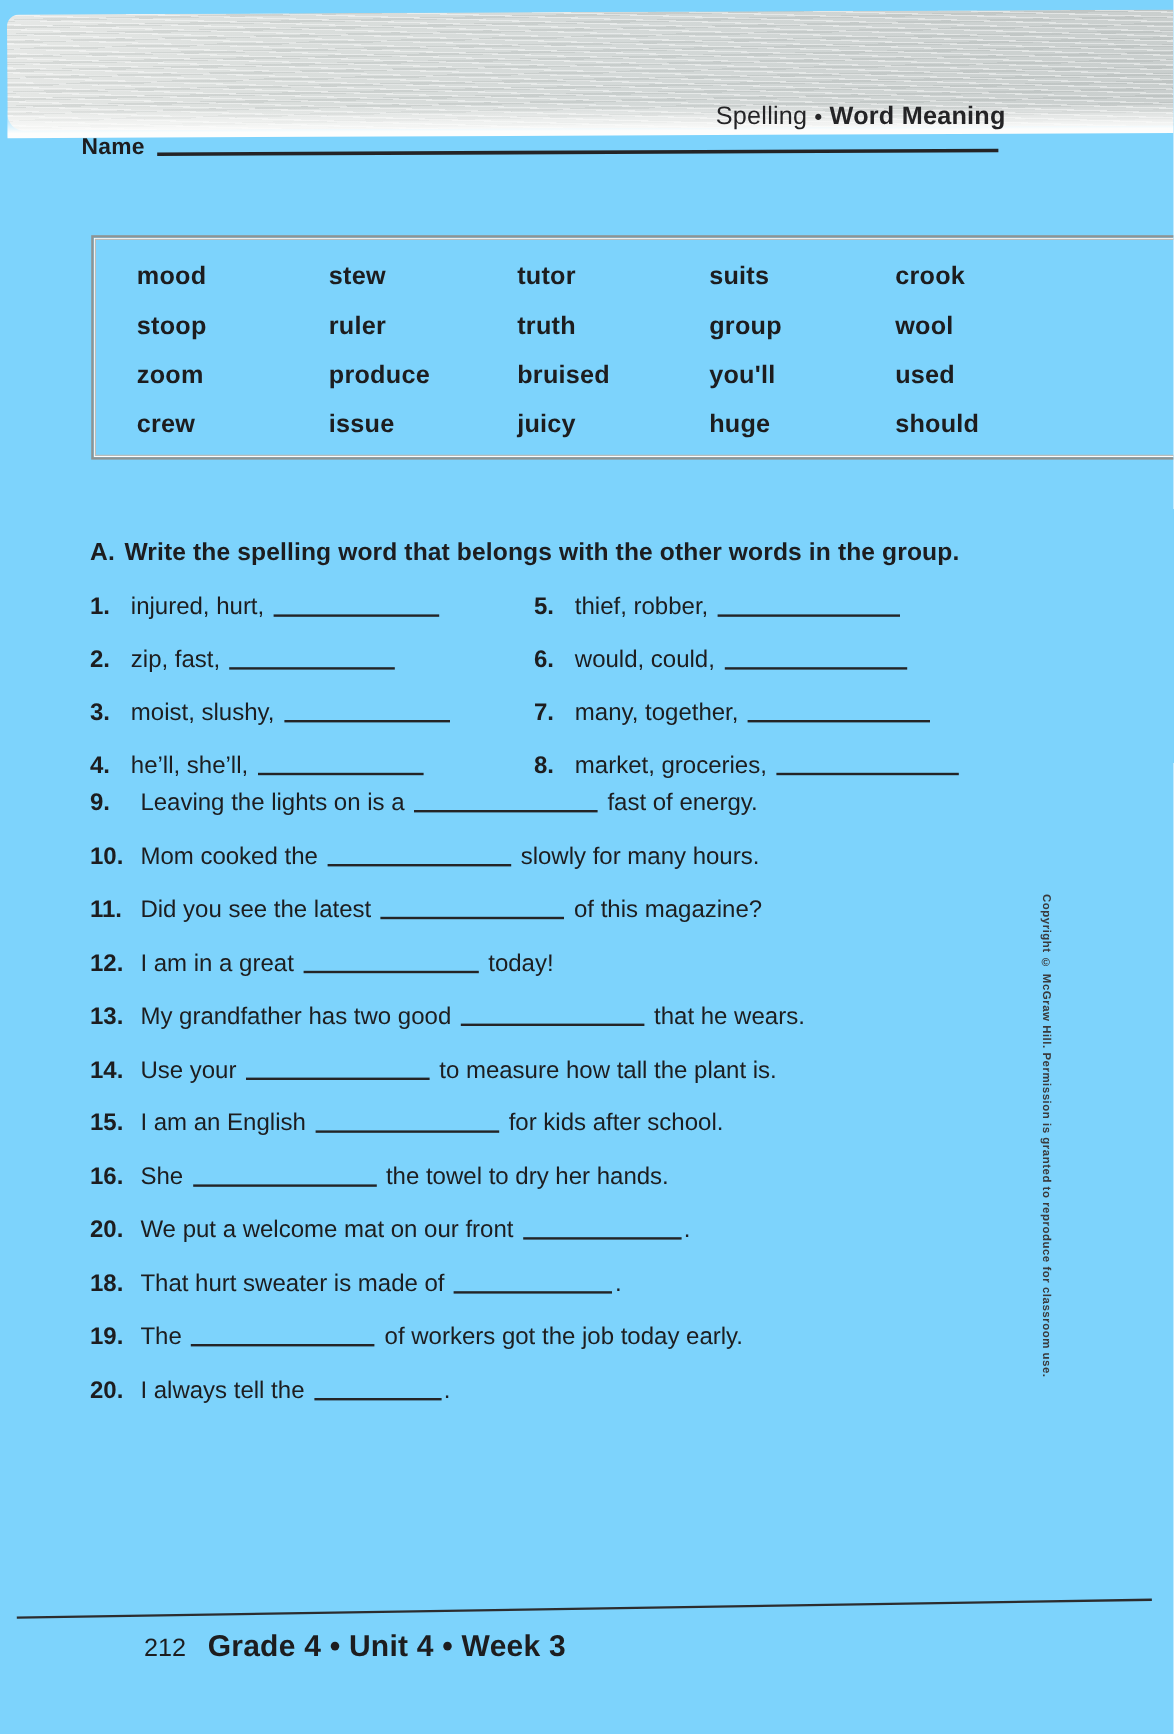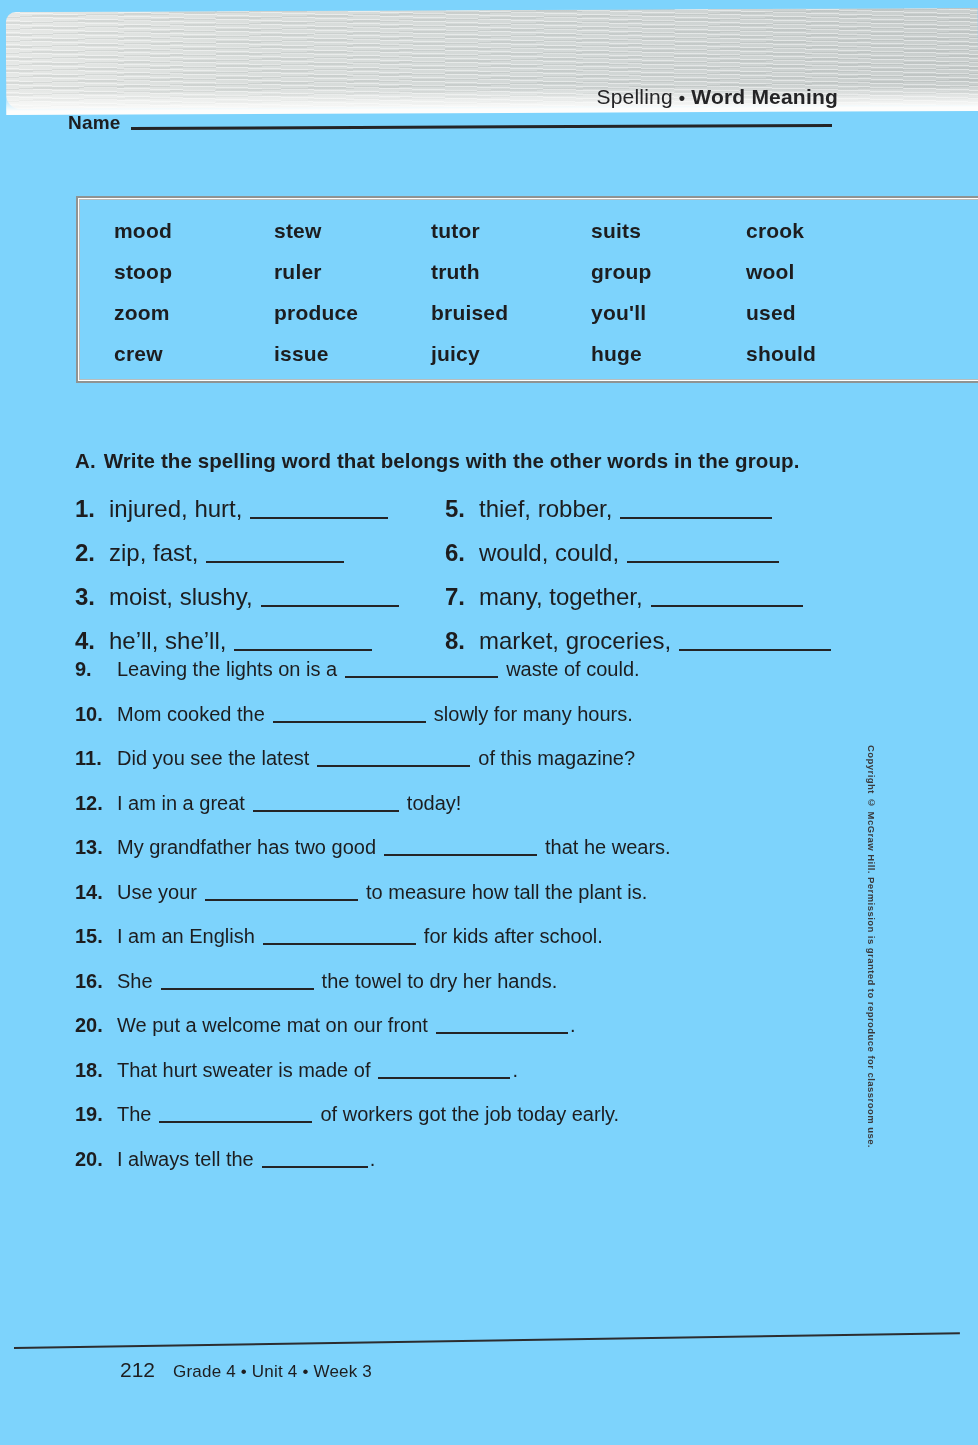--- a/index.html
+++ b/index.html
@@ -107,21 +107,21 @@
   .section-heading .sec-letter { margin-right: 8px; }
 
   
   .a-grid {
     display: grid;
     grid-template-columns: 370px 1fr;
     grid-template-rows: repeat(4, 44px);
     grid-auto-flow: column;
     align-items: baseline;
   }
-  .a-item { font-size: 24px; white-space: nowrap; }
+  .a-item { font-size: 20px; white-space: nowrap; }
   .a-item .num {
     display: inline-block;
     width: 34px;
     font-weight: 700;
   }
   .blank {
     display: inline-block;
     border-bottom: 2.6px solid #242426;
     height: 4px;
     vertical-align: -2px;
@@ -180,22 +180,22 @@
     left: 120px; top: 1358px;
     display: flex;
     align-items: baseline;
   }
   .footer-text .page-num {
     font-size: 21px;
     font-weight: 400;
     margin-right: 18px;
   }
   .footer-text .footer-label {
-    font-size: 17px;
-    font-weight: 400;
+    font-size: 25px;
+    font-weight: 700;
     letter-spacing: 0.2px;
     text-align: right;
   }
 </style>
 </head>
 <body>
 
 <div class="page">
 
   <div class="scan-band"></div>
@@ -245,21 +245,21 @@
       <div class="a-item"><span class="num">4.</span><span>he’ll, she’ll,</span><span class="blank"></span></div>
       <div class="a-item"><span class="num">5.</span><span>thief, robber,</span><span class="blank"></span></div>
       <div class="a-item"><span class="num">6.</span><span>would, could,</span><span class="blank"></span></div>
       <div class="a-item"><span class="num">7.</span><span>many, together,</span><span class="blank"></span></div>
       <div class="a-item"><span class="num">8.</span><span>market, groceries,</span><span class="blank"></span></div>
     </div>
   </div>
 
   <div class="section section-b">
     <div class="b-list">
-      <div class="b-item"><span class="num">9.</span><span class="pre">Leaving the lights on is a</span><span class="blank"></span><span class="post">waste of could.</span></div>
+      <div class="b-item"><span class="num">9.</span><span class="pre">Leaving the lights on is a</span><span class="blank"></span><span class="post">fast of energy.</span></div>
       <div class="b-item"><span class="num">10.</span><span class="pre">Mom cooked the</span><span class="blank"></span><span class="post">slowly for many hours.</span></div>
       <div class="b-item"><span class="num">11.</span><span class="pre">Did you see the latest</span><span class="blank"></span><span class="post">of this magazine?</span></div>
       <div class="b-item"><span class="num">12.</span><span class="pre">I am in a great</span><span class="blank"></span><span class="post">today!</span></div>
       <div class="b-item"><span class="num">13.</span><span class="pre">My grandfather has two good</span><span class="blank"></span><span class="post">that he wears.</span></div>
       <div class="b-item"><span class="num">14.</span><span class="pre">Use your</span><span class="blank"></span><span class="post">to measure how tall the plant is.</span></div>
       <div class="b-item"><span class="num">15.</span><span class="pre">I am an English</span><span class="blank"></span><span class="post">for kids after school.</span></div>
       <div class="b-item"><span class="num">16.</span><span class="pre">She</span><span class="blank"></span><span class="post">the towel to dry her hands.</span></div>
       <div class="b-item"><span class="num">20.</span><span class="pre">We put a welcome mat on our front</span><span class="blank"></span><span class="post">.</span></div>
       <div class="b-item"><span class="num">18.</span><span class="pre">That hurt sweater is made of</span><span class="blank"></span><span class="post">.</span></div>
       <div class="b-item"><span class="num">19.</span><span class="pre">The</span><span class="blank"></span><span class="post">of workers got the job today early.</span></div>

